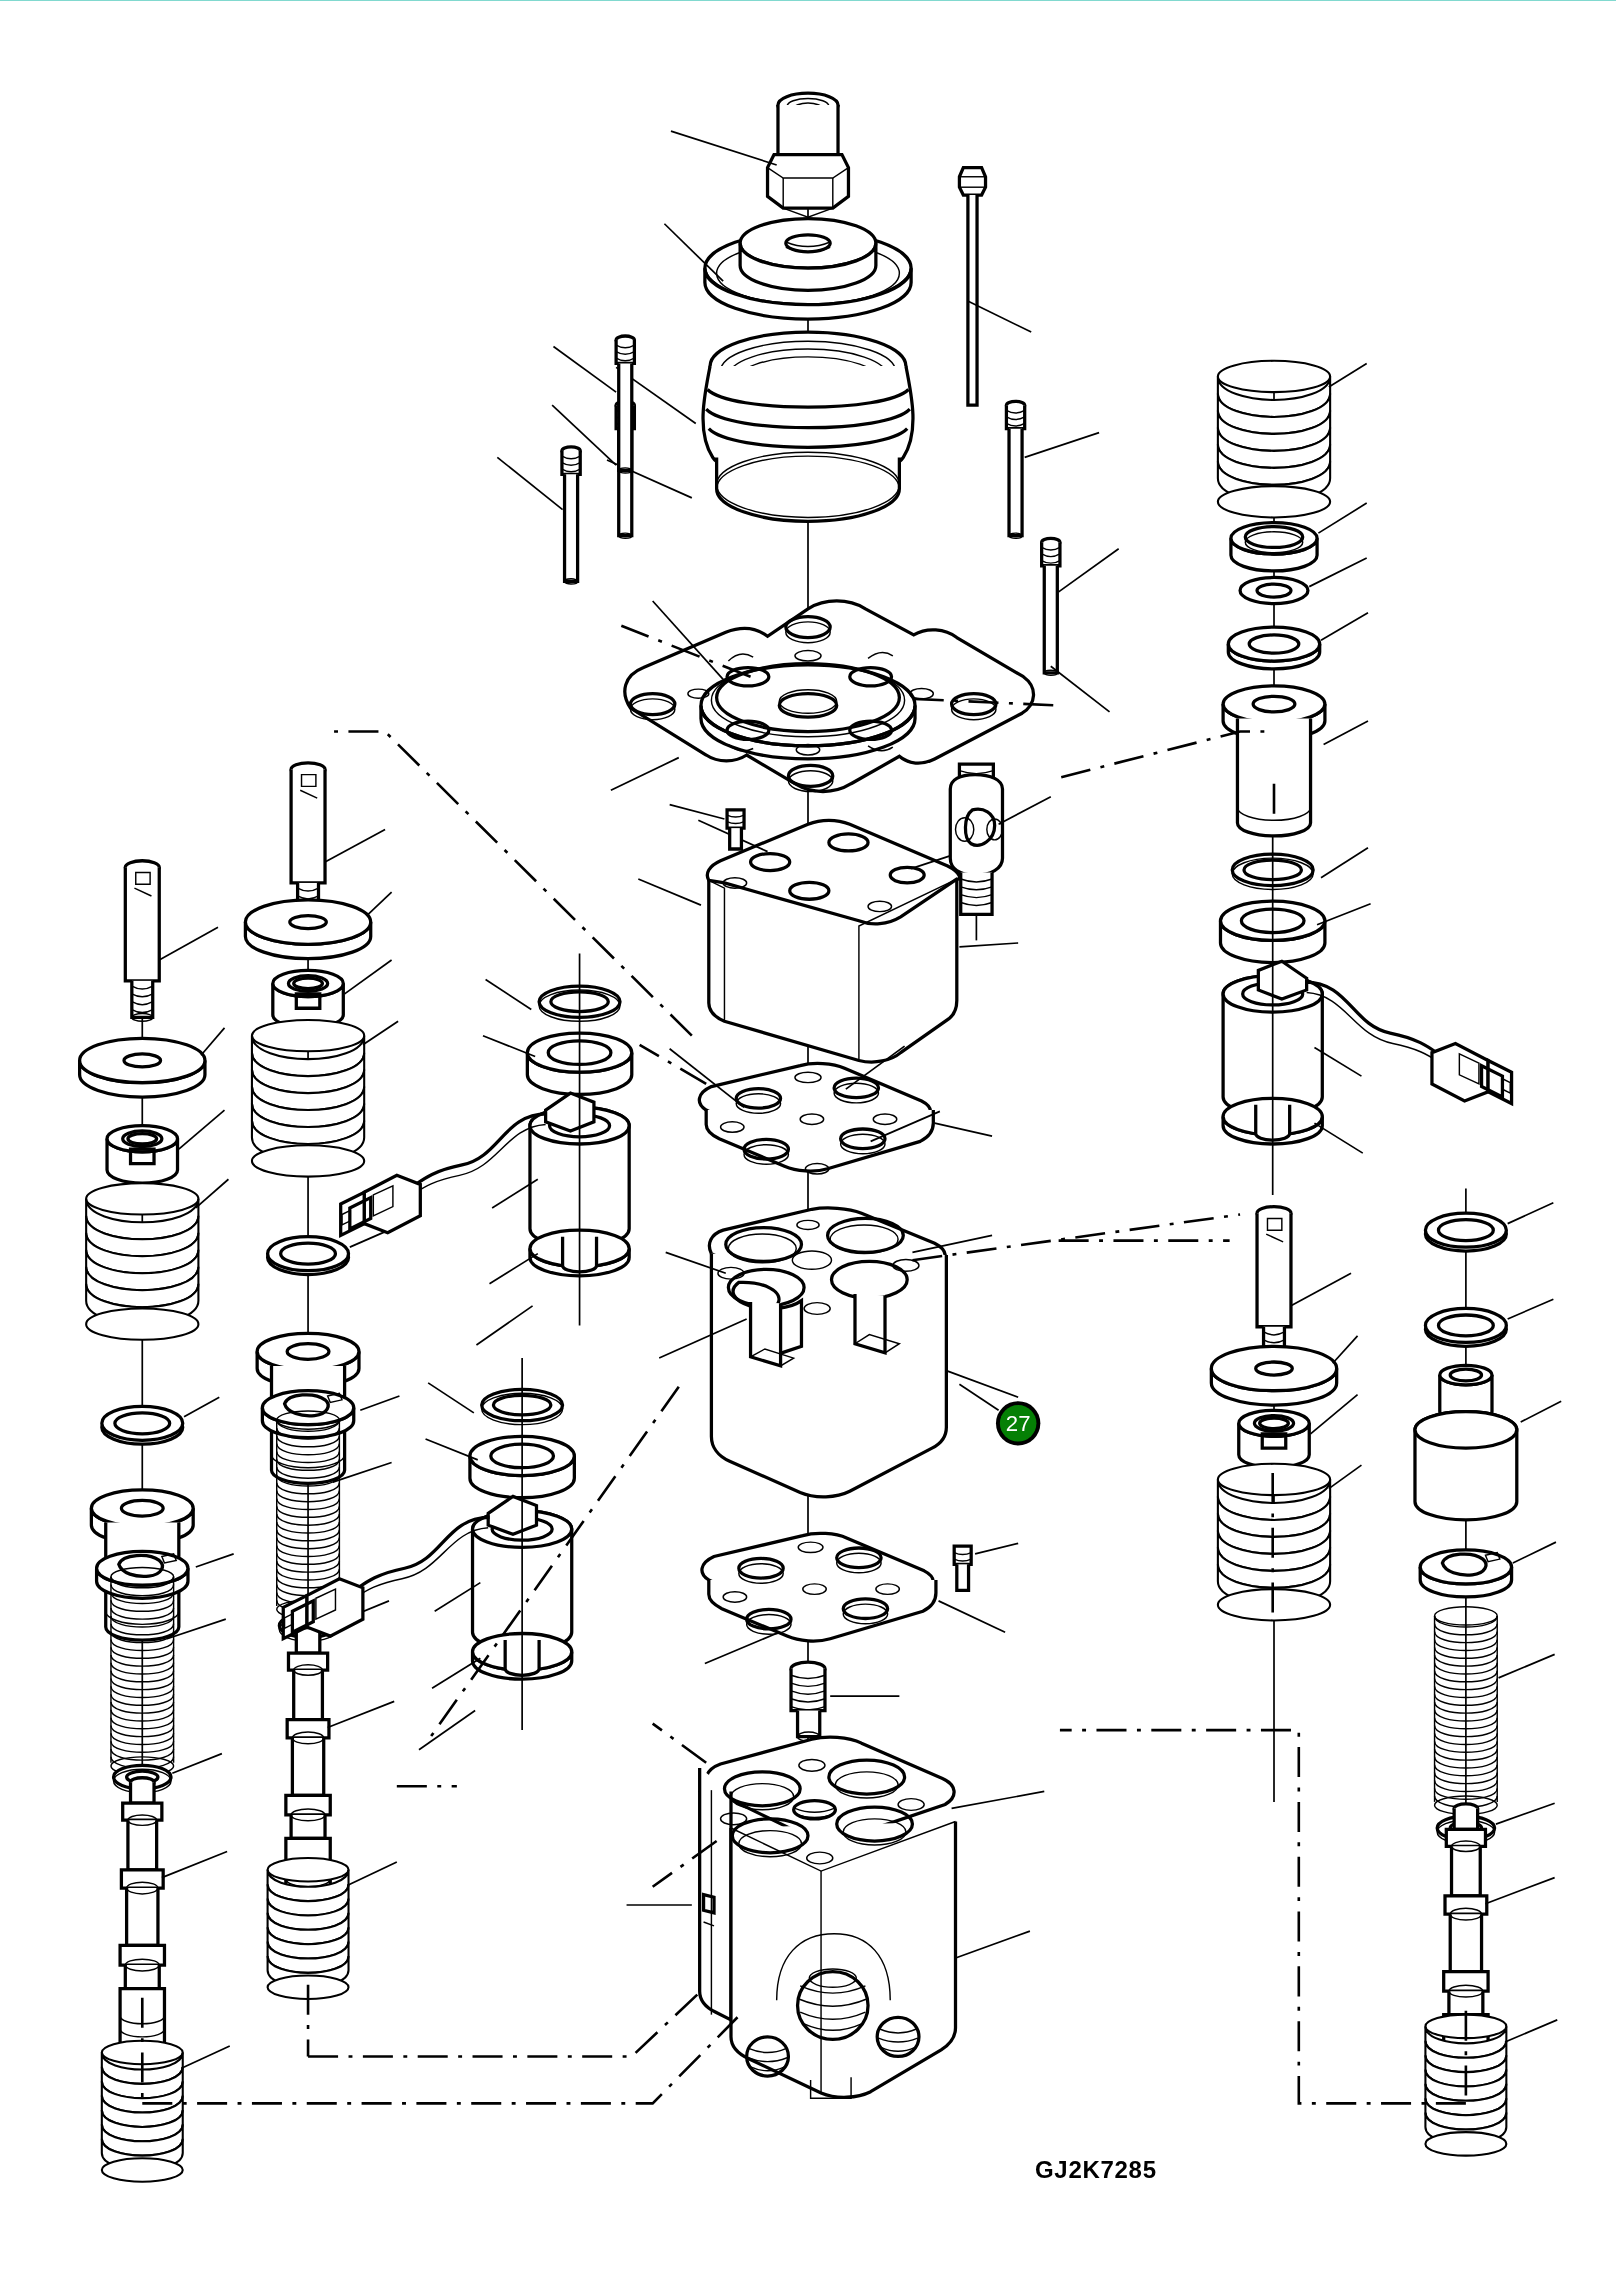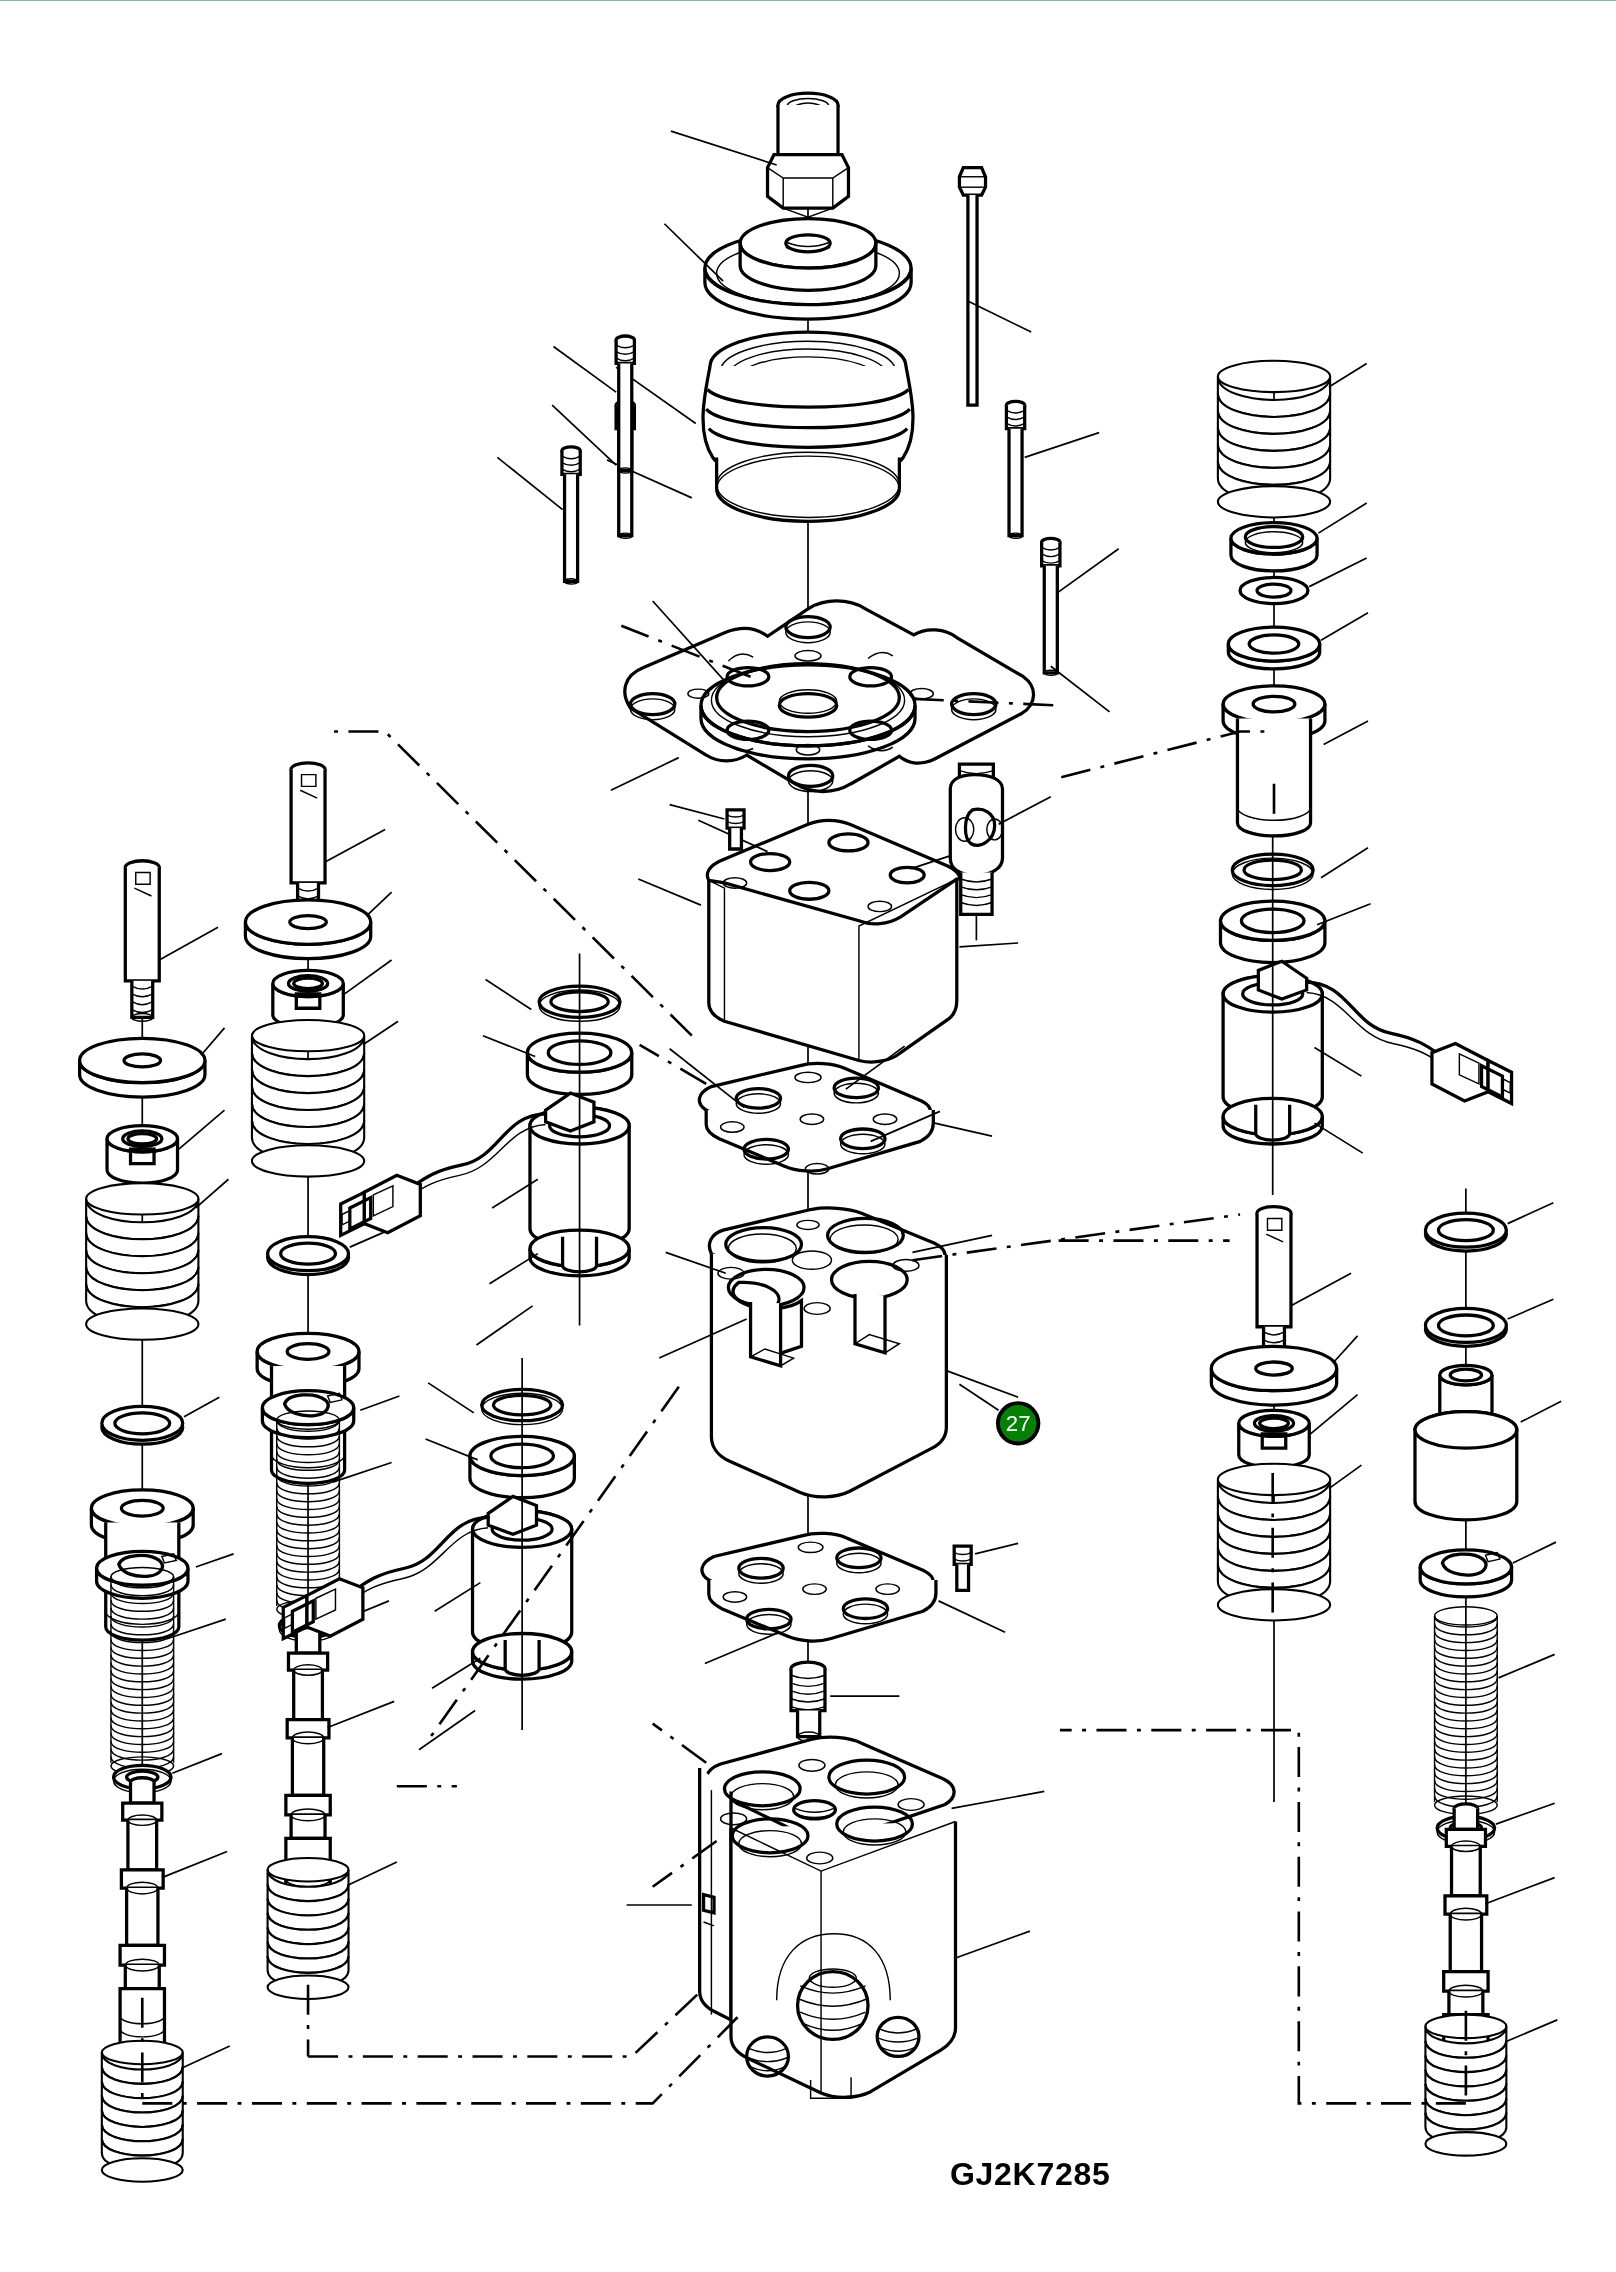--- a/index.html
+++ b/index.html
@@ -13,34 +13,34 @@
     width: 1616px;
     height: 2273px;
     position: relative;
     overflow: hidden;
   }
   #sheet {
     position: absolute;
     left: 0; top: 0;
     width: 1616px;
     height: 2273px;
-    background: #0f766e;
+    background: #14b8a6;
   }
   #drawing-svg {
     position: absolute;
     left: 0; top: 0;
     width: 1616px;
     height: 2273px;
     display: block;
   }
   .drawing-number {
     position: absolute;
-    left: 950px;
+    left: 1035px;
     top: 2156px;
-    font-size: 32px;
+    font-size: 24px;
     font-weight: bold;
     letter-spacing: 0.7px;
     color: #000000;
     white-space: nowrap;
     font-family: "Liberation Sans", sans-serif;
   }
   .callout-label {
     font-family: "Liberation Sans", sans-serif;
     font-size: 34px;
     fill: #ffffff;

